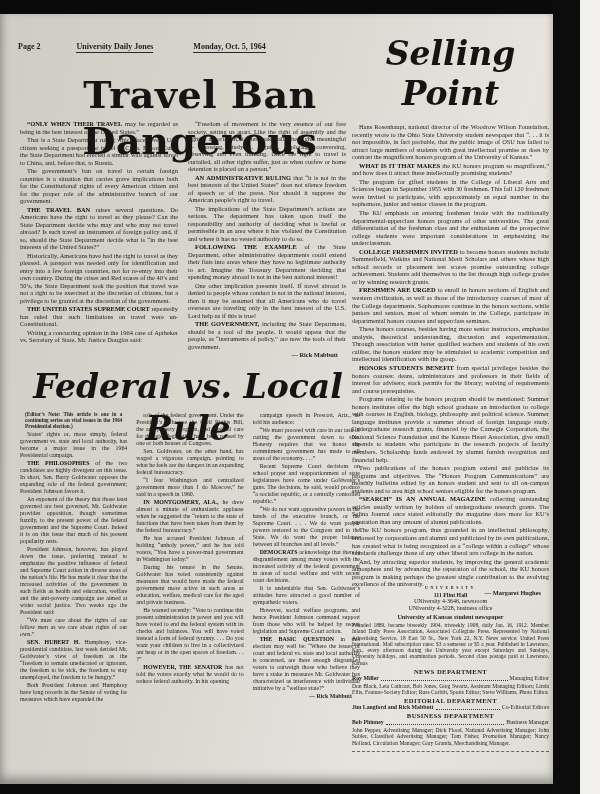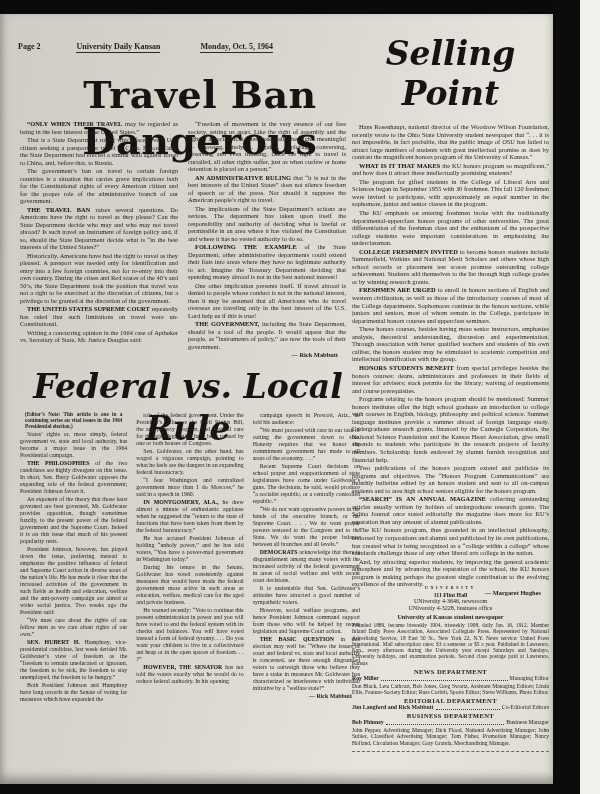--- a/index.html
+++ b/index.html
@@ -76,21 +76,21 @@
 
 <div class="scan">
   <div class="top-edge"></div>
   <div class="right-white"></div>
   <div class="right-band"></div>
 
   <div class="paper">
 
     <div class="page-header">
       <span class="ph-page">Page 2</span>
-      <span class="ph-name">University Daily Kansan</span>
+      <span class="ph-name">University Daily Jones</span>
       <span class="ph-date">Monday, Oct. 5, 1964</span>
     </div>
 
     <h1 class="travel-headline">Travel Ban Dangerous</h1>
 
     <div class="travel-cols">
       <div class="travel-col">
           <p class="para"><strong>“ONLY WHEN THEIR TRAVEL</strong> may be regarded as being in the best interest of the United States.”</p>
           <p class="para">That is a State Department ruling which faces every U.S. citizen seeking a passport for travel to Cuba. Before Cuba, the State Department had erected a similar wall against travel to China, and, before that, to Russia.</p>
           <p class="para">The government’s ban on travel to certain foreign countries is a situation that carries grave implications both for the Constitutional rights of every American citizen and for the proper role of the administrative branch of our government.</p>

